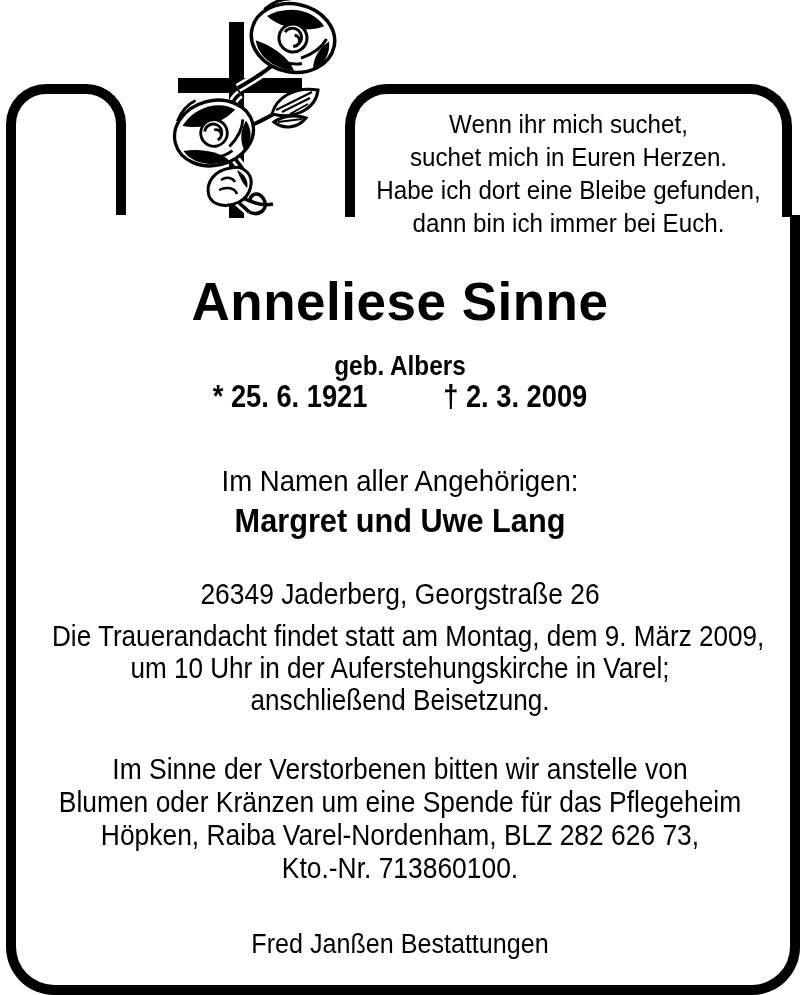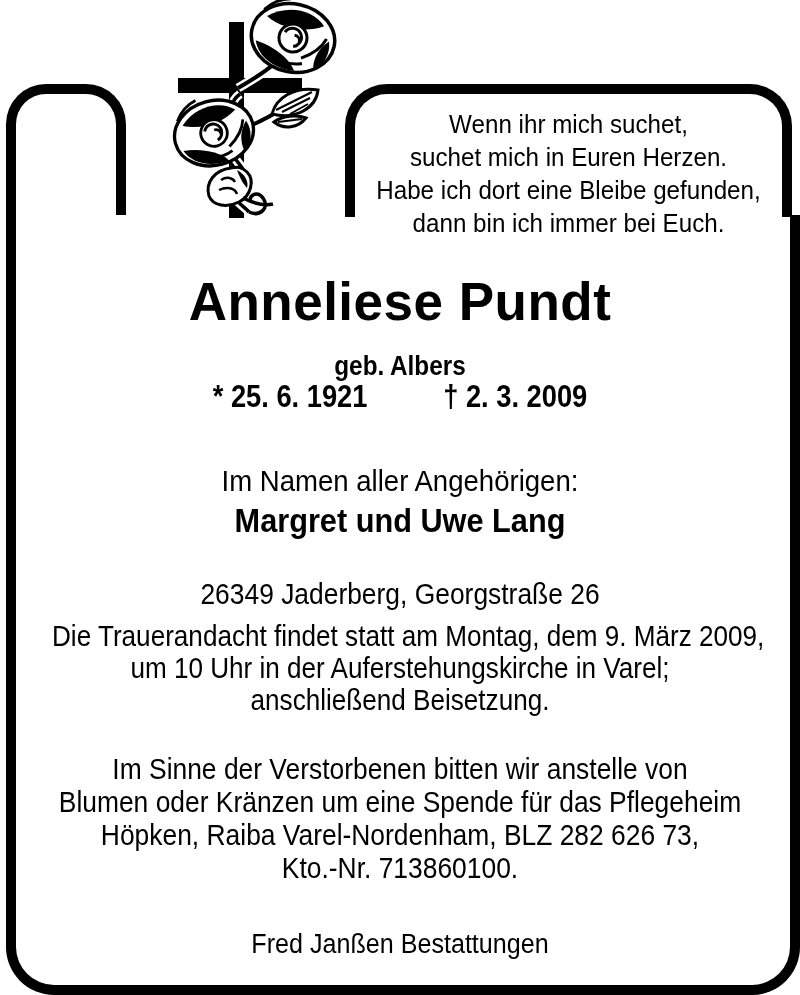--- a/index.html
+++ b/index.html
@@ -103,21 +103,21 @@
     <use href="#rose" transform="translate(64,133) rotate(-15) scale(0.95)"></use>
   </svg>
 
   <div class="quote cx93">
     <div>Wenn ihr mich suchet,</div>
     <div>suchet mich in Euren Herzen.</div>
     <div>Habe ich dort eine Bleibe gefunden,</div>
     <div>dann bin ich immer bei Euch.</div>
   </div>
 
-  <div class="tline name">Anneliese Pundt</div>
+  <div class="tline name">Anneliese Sinne</div>
   <div class="tline maiden cx90">geb. Albers</div>
   <div class="tline dates cx88">
     <span>* 25. 6. 1921</span><span class="death-span">† 2. 3. 2009</span>
   </div>
 
   <div class="tline intro cx95">Im Namen aller Angehörigen:</div>
   <div class="tline family cx93">Margret und Uwe Lang</div>
   <div class="tline address cx88">26349 Jaderberg, Georgstraße 26</div>
 
   <div class="tline service cx87">

